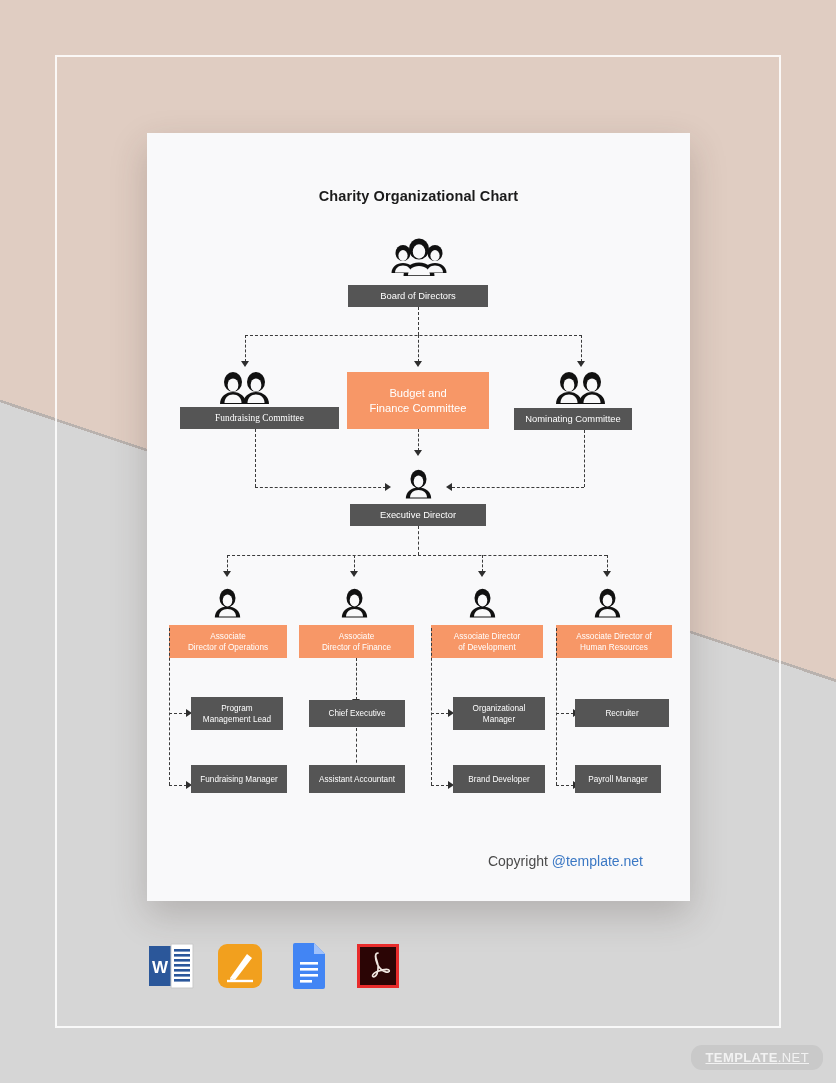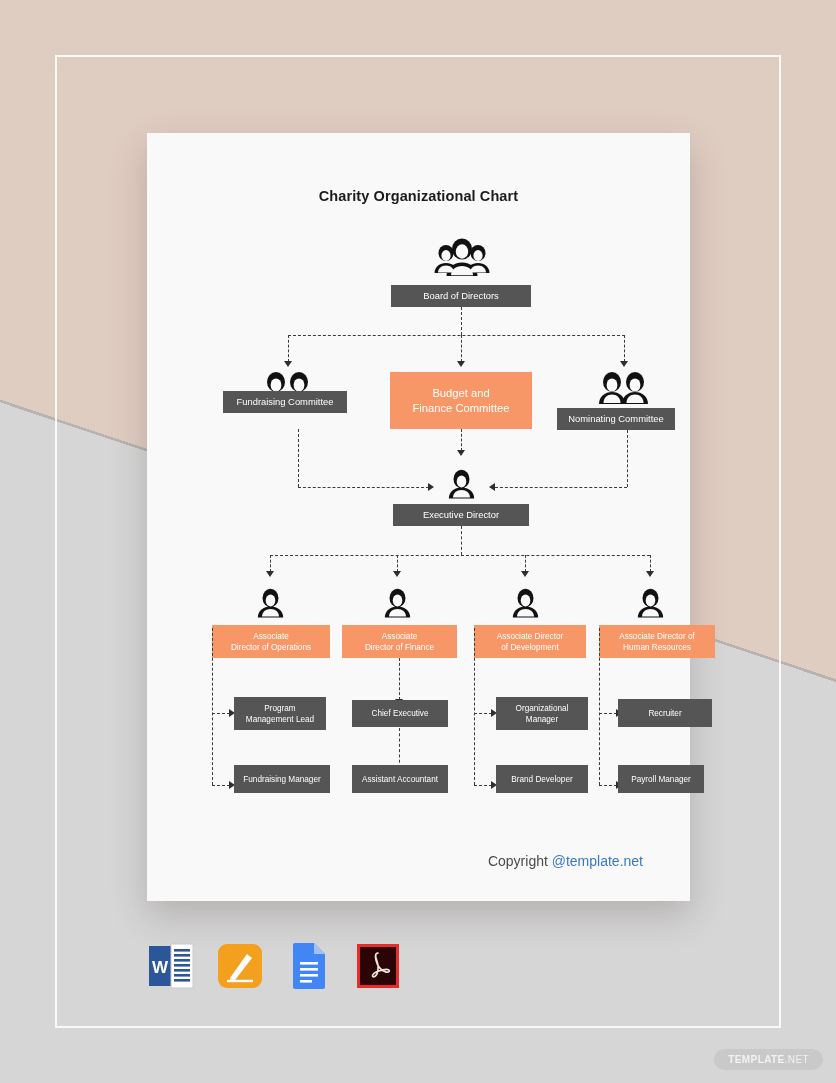--- a/index.html
+++ b/index.html
@@ -33,21 +33,21 @@
   }
 
   #chart-title {
     position:absolute; left:0; right:0; top:55px;
     text-align:center;
     font-size:14.5px; font-weight:bold; color:#1b1b1b;
     letter-spacing:.1px;
   }
 
   
-  #chart-area { position:absolute; inset:0;margin-left:43px; }
+  #chart-area { position:absolute; inset:0; }
 
   .box {
     position:absolute;
     display:flex; align-items:center; justify-content:center;
     text-align:center;
     color:#ffffff;
     font-size:8.2px;
     line-height:11px;
     padding:2px 3px;
   }
@@ -99,21 +99,21 @@
     display:flex; gap:21px;
   }
   .fmt { width:48px; height:52px; position:relative; }
 
   
   #watermark {
     position:absolute; right:13px; bottom:13px;
     background:#c9c9c9;
     border-radius:11px;
     padding:5px 14px;
-    font-size:10px; color:#f2f2f2; letter-spacing:.4px;
+    font-size:13px; color:#f2f2f2; letter-spacing:.4px;text-decoration:underline;
   }
   #watermark .b { font-weight:bold; }
 </style>
 </head>
 <body>
 
 <div id="bg-diagonal"></div>
 <div id="bg-frame"></div>
 
 <div id="doc-card">
@@ -164,21 +164,21 @@
           <path d="M24 36c0-7.2 5.8-12 13-12s13 4.8 13 12z"></path>
         </g>
         <g fill="#f9f9fa">
           <ellipse cx="14" cy="17" rx="5.4" ry="6.6"></ellipse>
           <path d="M5.5 35c0-5 3.8-8.4 8.5-8.4s8.5 3.4 8.5 8.4z"></path>
           <ellipse cx="37" cy="17" rx="5.4" ry="6.6"></ellipse>
           <path d="M28.5 35c0-5 3.8-8.4 8.5-8.4s8.5 3.4 8.5 8.4z"></path>
         </g>
       </svg>
     </div>
-    <div class="box dark lg" style="left:33px; top:258px; width:124px; height:22px;">
+    <div class="box dark lg" style="left:33px; top:274px; width:159px; height:22px;font-family:Liberation Serif, serif;">
       <span>Fundraising Committee</span>
     </div>
 
     <div class="box orange xl" style="left:200px; top:239px; width:142px; height:57px; flex-direction:column;">
       <span>Budget and</span>
       <span>Finance Committee</span>
     </div>
 
     <div class="icon" style="left:408px; top:235px;">
       <svg width="52" height="40" viewBox="0 0 52 40">

